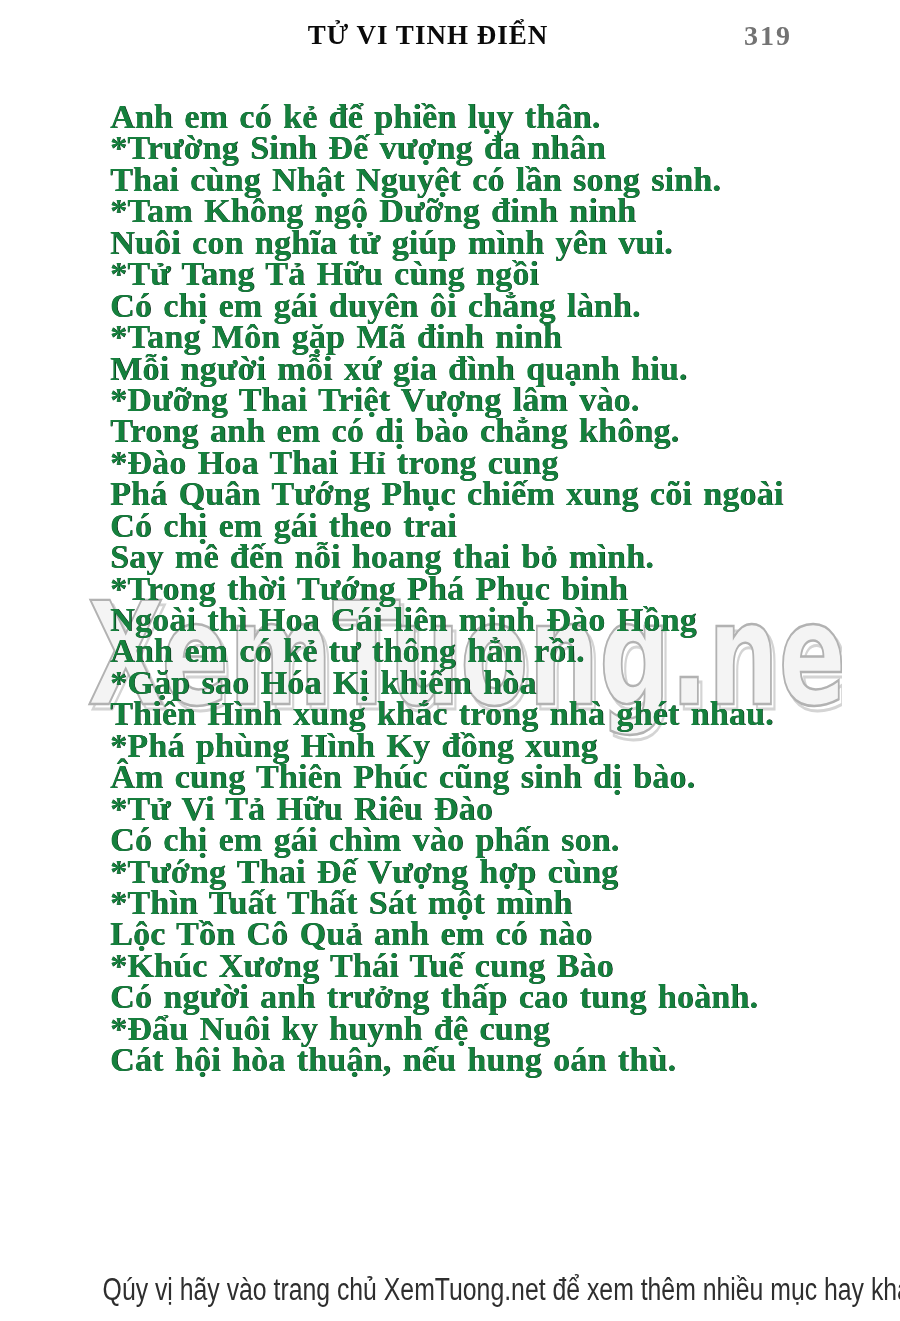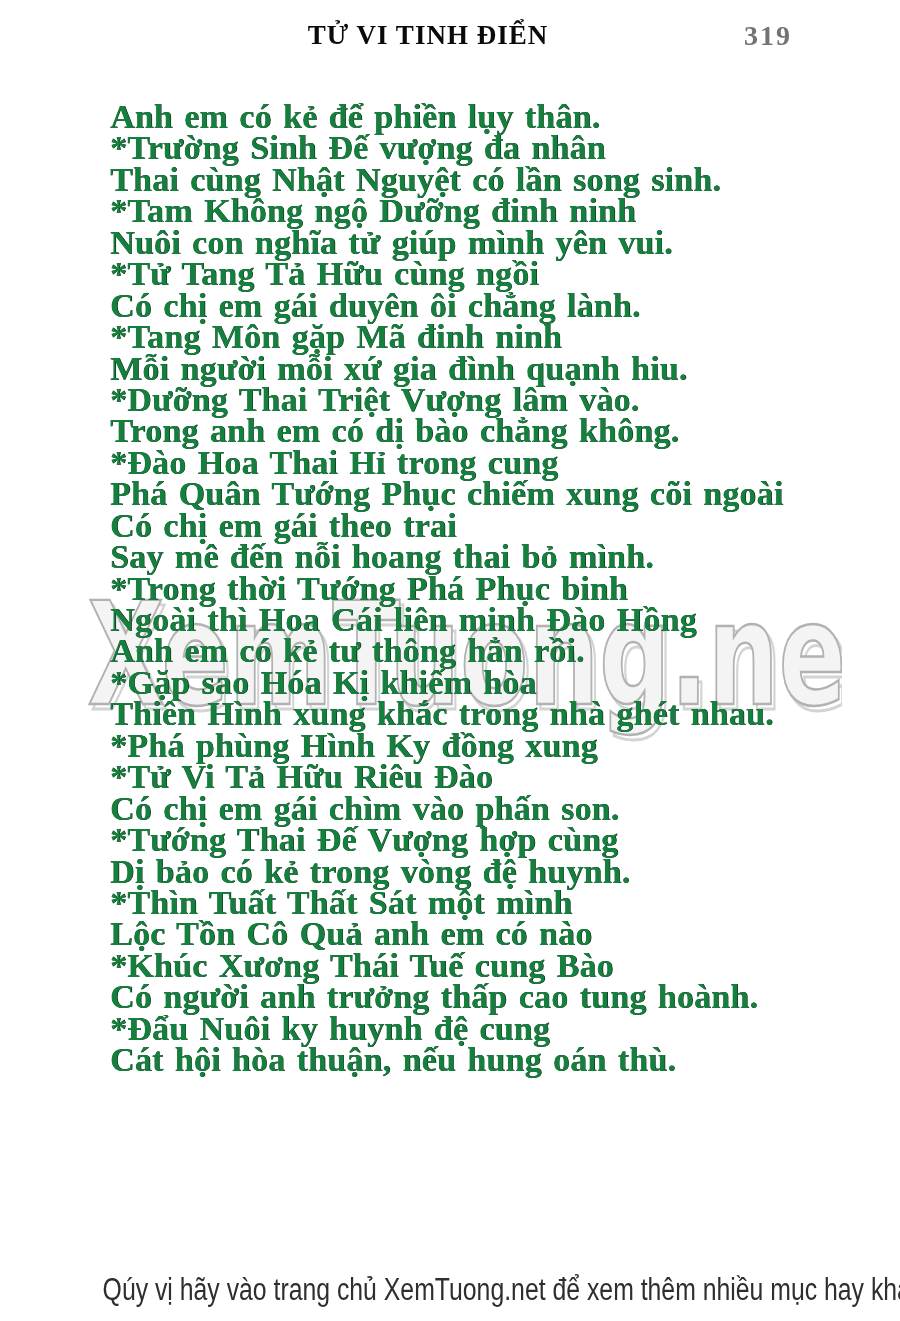--- a/index.html
+++ b/index.html
@@ -120,24 +120,24 @@
       <div class="line">*Đào Hoa Thai Hỉ trong cung</div>
       <div class="line">Phá Quân Tướng Phục chiếm xung cõi ngoài</div>
       <div class="line">Có chị em gái theo trai</div>
       <div class="line">Say mê đến nỗi hoang thai bỏ mình.</div>
       <div class="line">*Trong thời Tướng Phá Phục binh</div>
       <div class="line">Ngoài thì Hoa Cái liên minh Đào Hồng</div>
       <div class="line">Anh em có kẻ tư thông hẳn rồi.</div>
       <div class="line">*Gặp sao Hóa Kị khiếm hòa</div>
       <div class="line">Thiên Hình xung khắc trong nhà ghét nhau.</div>
       <div class="line">*Phá phùng Hình Ky đồng xung</div>
+      <div class="line">Âm cung Thiên Phúc cũng sinh dị bào.</div>
       <div class="line">*Tử Vi Tả Hữu Riêu Đào</div>
       <div class="line">Có chị em gái chìm vào phấn son.</div>
       <div class="line">*Tướng Thai Đế Vượng hợp cùng</div>
-      <div class="line">Dị bảo có kẻ trong vòng đệ huynh.</div>
       <div class="line">*Thìn Tuất Thất Sát một mình</div>
       <div class="line">Lộc Tồn Cô Quả anh em có nào</div>
       <div class="line">*Khúc Xương Thái Tuế cung Bào</div>
       <div class="line">Có người anh trưởng thấp cao tung hoành.</div>
       <div class="line">*Đẩu Nuôi ky huynh đệ cung</div>
       <div class="line">Cát hội hòa thuận, nếu hung oán thù.</div>
     </div>
 
   <div class="footer">
     <div class="footer-inner">

